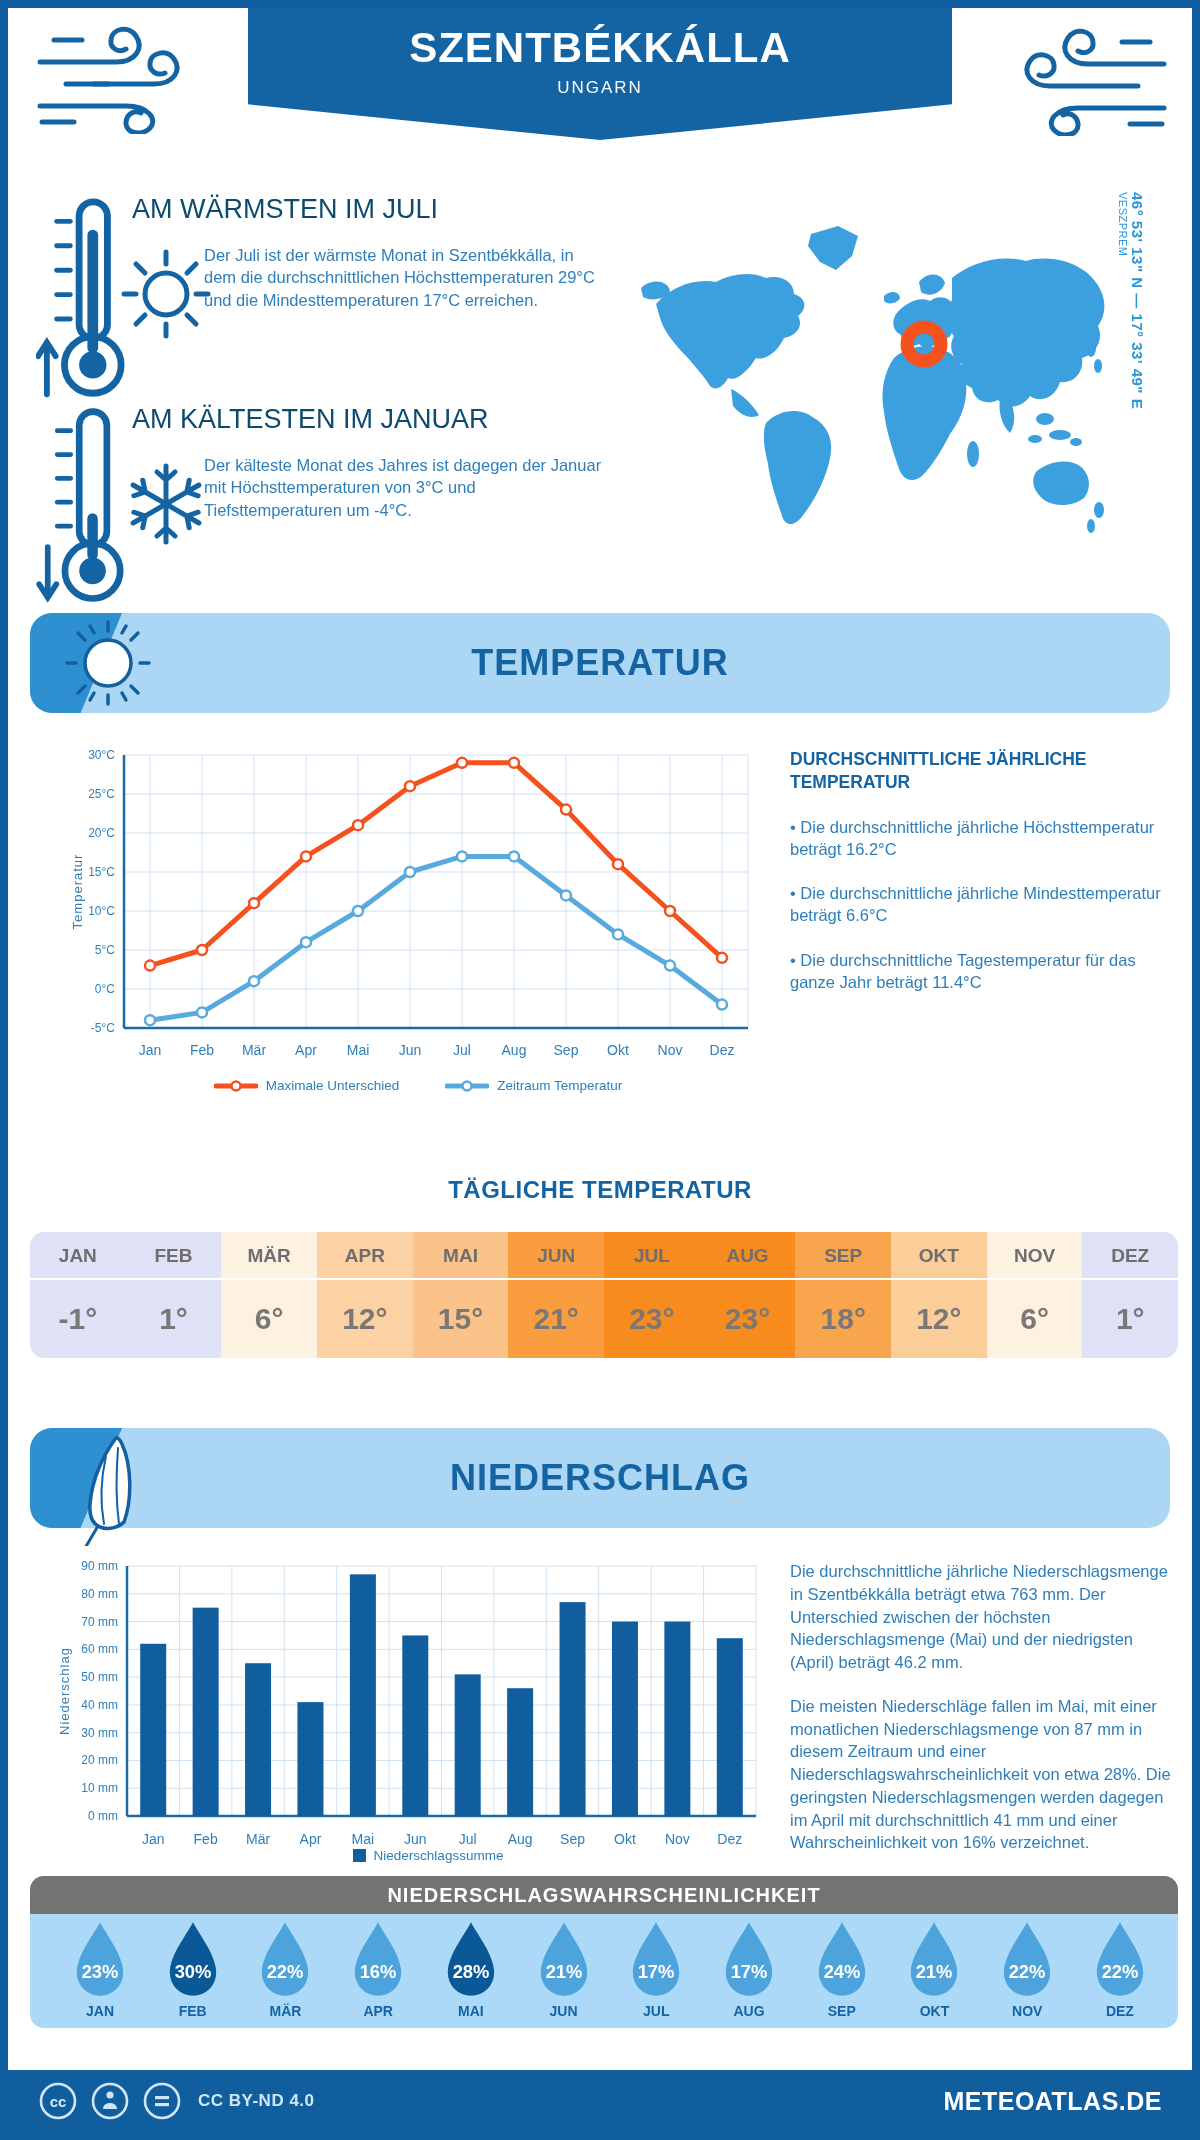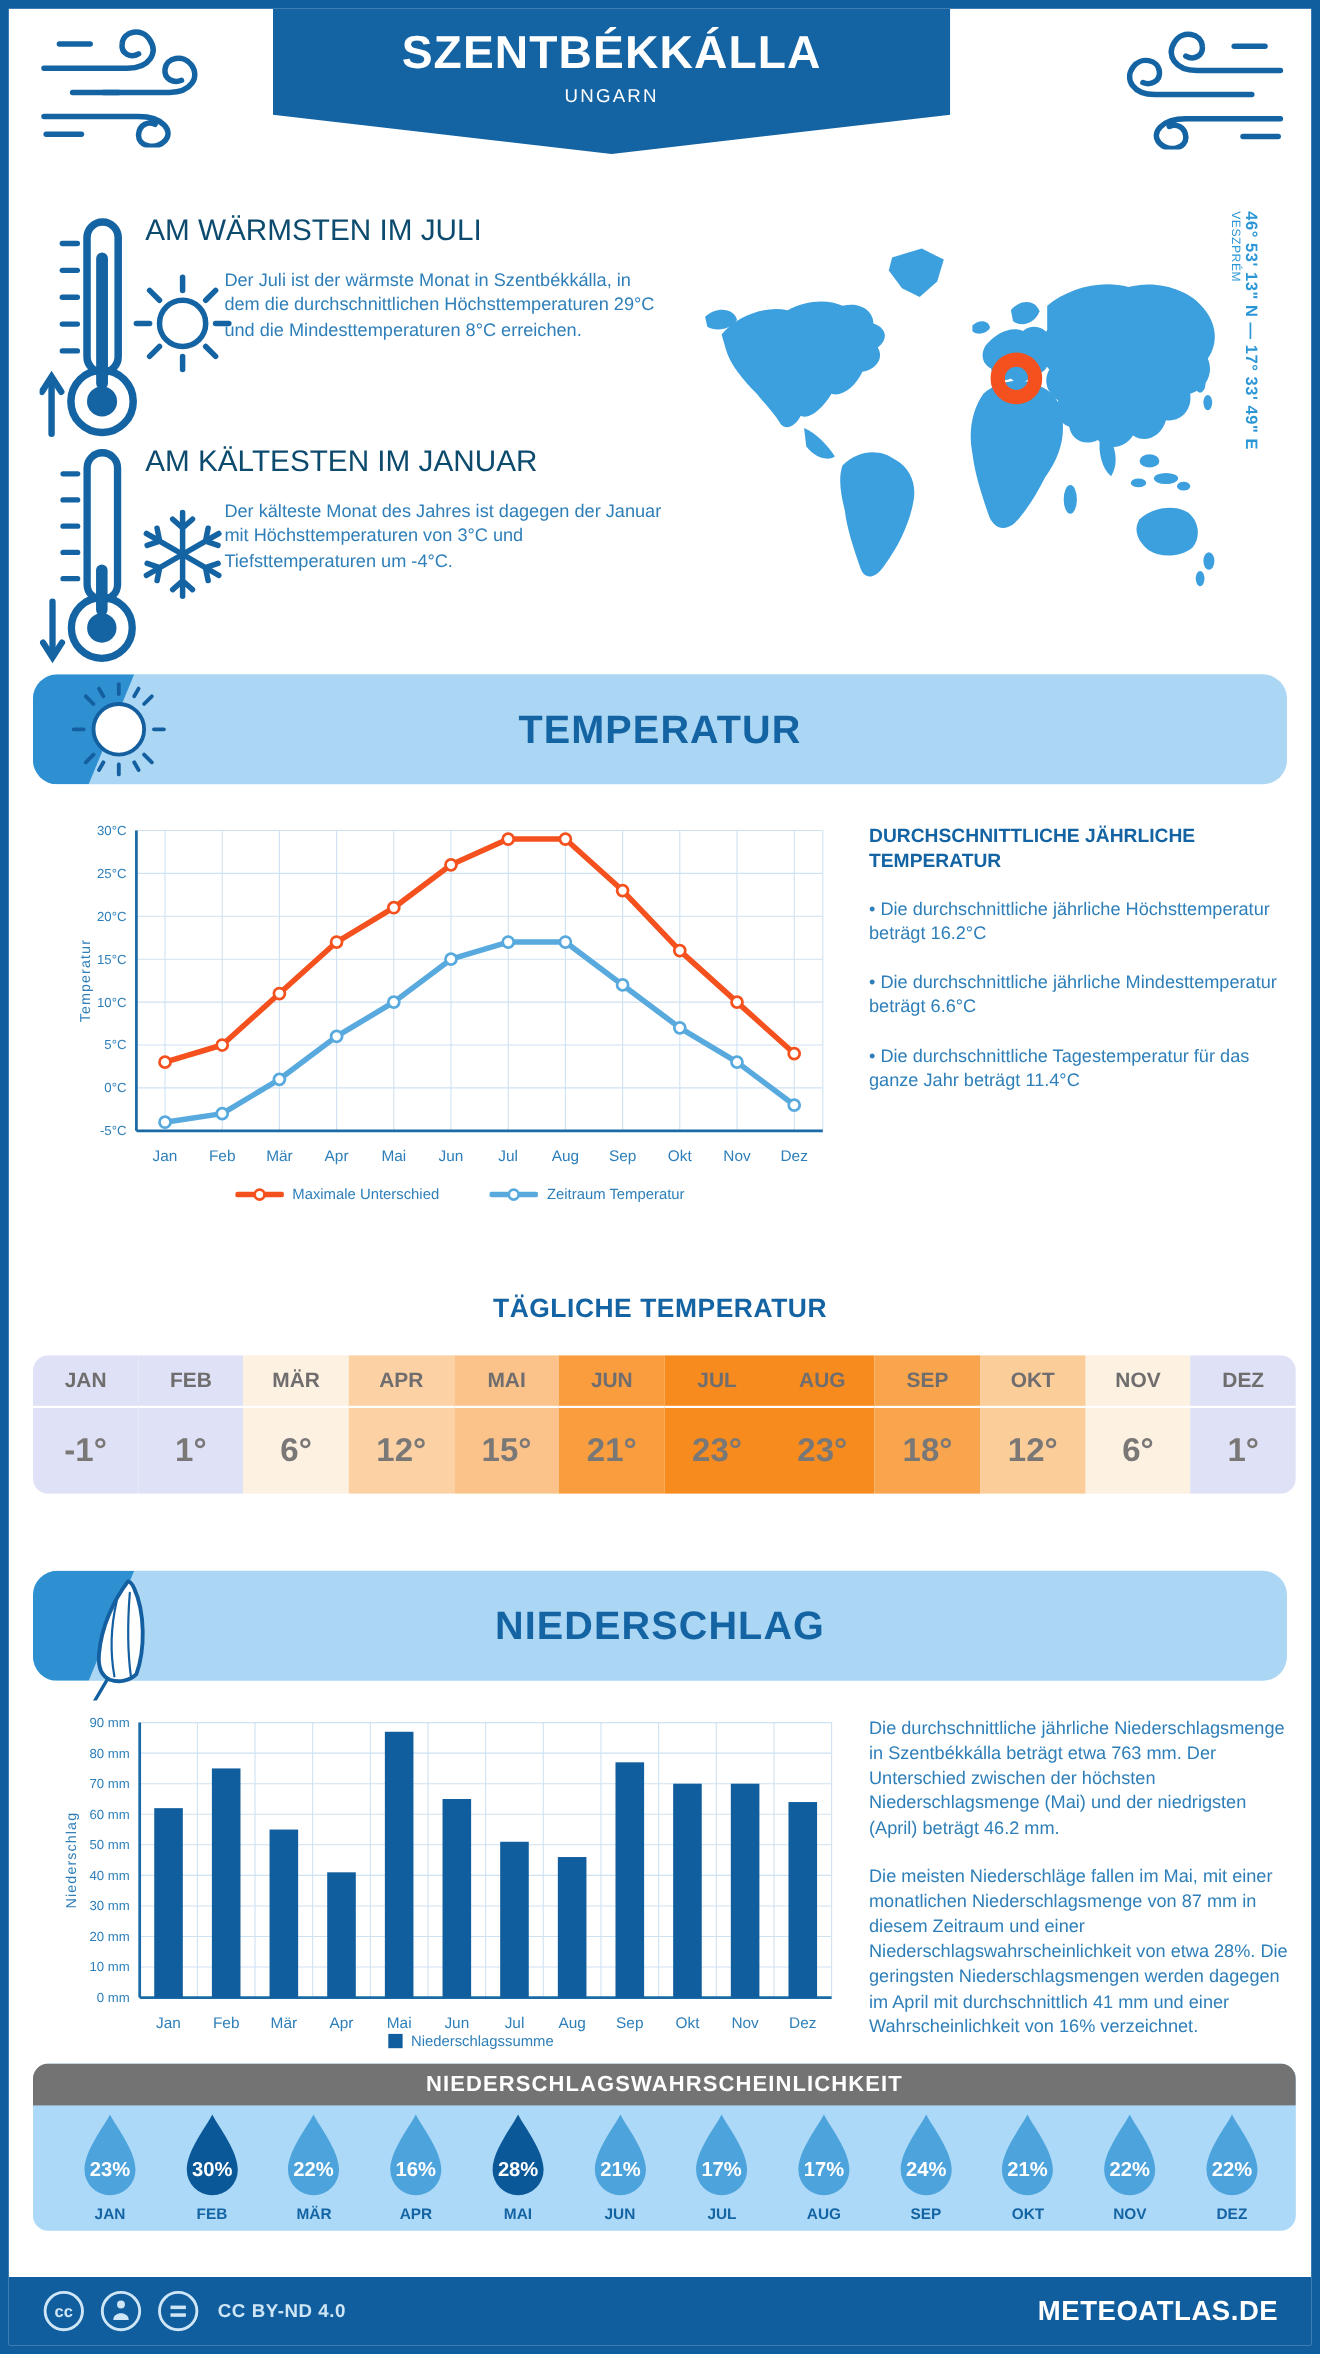--- a/index.html
+++ b/index.html
@@ -2,21 +2,21 @@
 <html><head>
 <meta charset="utf-8">
 <style>
   html,body{margin:0;padding:0;background:#ffffff;}
   .page{position:relative;width:1200px;height:2140px;margin:0 auto;background:#fff;
         border:8px solid #115e9e;box-sizing:border-box;overflow:hidden;
         font-family:"Liberation Sans",sans-serif;}
   svg text{font-family:"Liberation Sans",sans-serif;}
 
   
-  .hdr-banner{position:absolute;left:240px;top:0;width:616px;height:132px;background:#1464a4;
+  .hdr-banner{position:absolute;left:240px;top:0;width:704px;height:132px;background:#1464a4;
     -webkit-clip-path:polygon(0 0,100% 0,100% 73%,50% 100%,0 73%);
     clip-path:polygon(0 0,100% 0,100% 73%,50% 100%,0 73%);text-align:center;color:#fff;}
   .hdr-title{margin-top:16px;font-size:42px;font-weight:bold;letter-spacing:1px;}
   .hdr-sub{margin-top:6px;font-size:17px;letter-spacing:2px;}
   .wind{position:absolute;}
   .wind-left{left:22px;top:14px;}
   .wind-right{left:996px;top:16px;transform:scaleX(-1);}
 
   
   .hl{position:absolute;left:28px;width:580px;}
@@ -143,21 +143,21 @@
           <line x1="48" y1="78" x2="48" y2="90"></line>
         <line x1="18" y1="48" x2="6" y2="48"></line>
           <line x1="78" y1="48" x2="90" y2="48"></line>
         <line x1="27" y1="27" x2="18" y2="18"></line>
           <line x1="69" y1="27" x2="78" y2="18"></line>
         <line x1="27" y1="69" x2="18" y2="78"></line>
           <line x1="69" y1="69" x2="78" y2="78"></line>
       </g>
     </svg>
     <div class="hl-title">AM WÄRMSTEN IM JULI</div>
-    <div class="hl-text">Der Juli ist der wärmste Monat in Szentbékkálla, in dem die durchschnittlichen Höchsttemperaturen 29°C und die Mindesttemperaturen 8°C erreichen.</div>
+    <div class="hl-text">Der Juli ist der wärmste Monat in Szentbékkálla, in dem die durchschnittlichen Höchsttemperaturen 29°C und die Mindesttemperaturen 17°C erreichen.</div>
   </div>
 
   <div class="hl hl-cold">
     <svg class="hl-thermo" width="95" height="205" viewBox="0 0 95 215" fill="none" stroke="#1464a4" stroke-linecap="round">
       <g stroke-width="5">
         <line x1="20" y1="28" x2="34" y2="28"></line>
           <line x1="20" y1="53" x2="34" y2="53"></line>
         <line x1="20" y1="78" x2="34" y2="78"></line>
           <line x1="20" y1="103" x2="34" y2="103"></line>
         <line x1="20" y1="128" x2="34" y2="128"></line>

